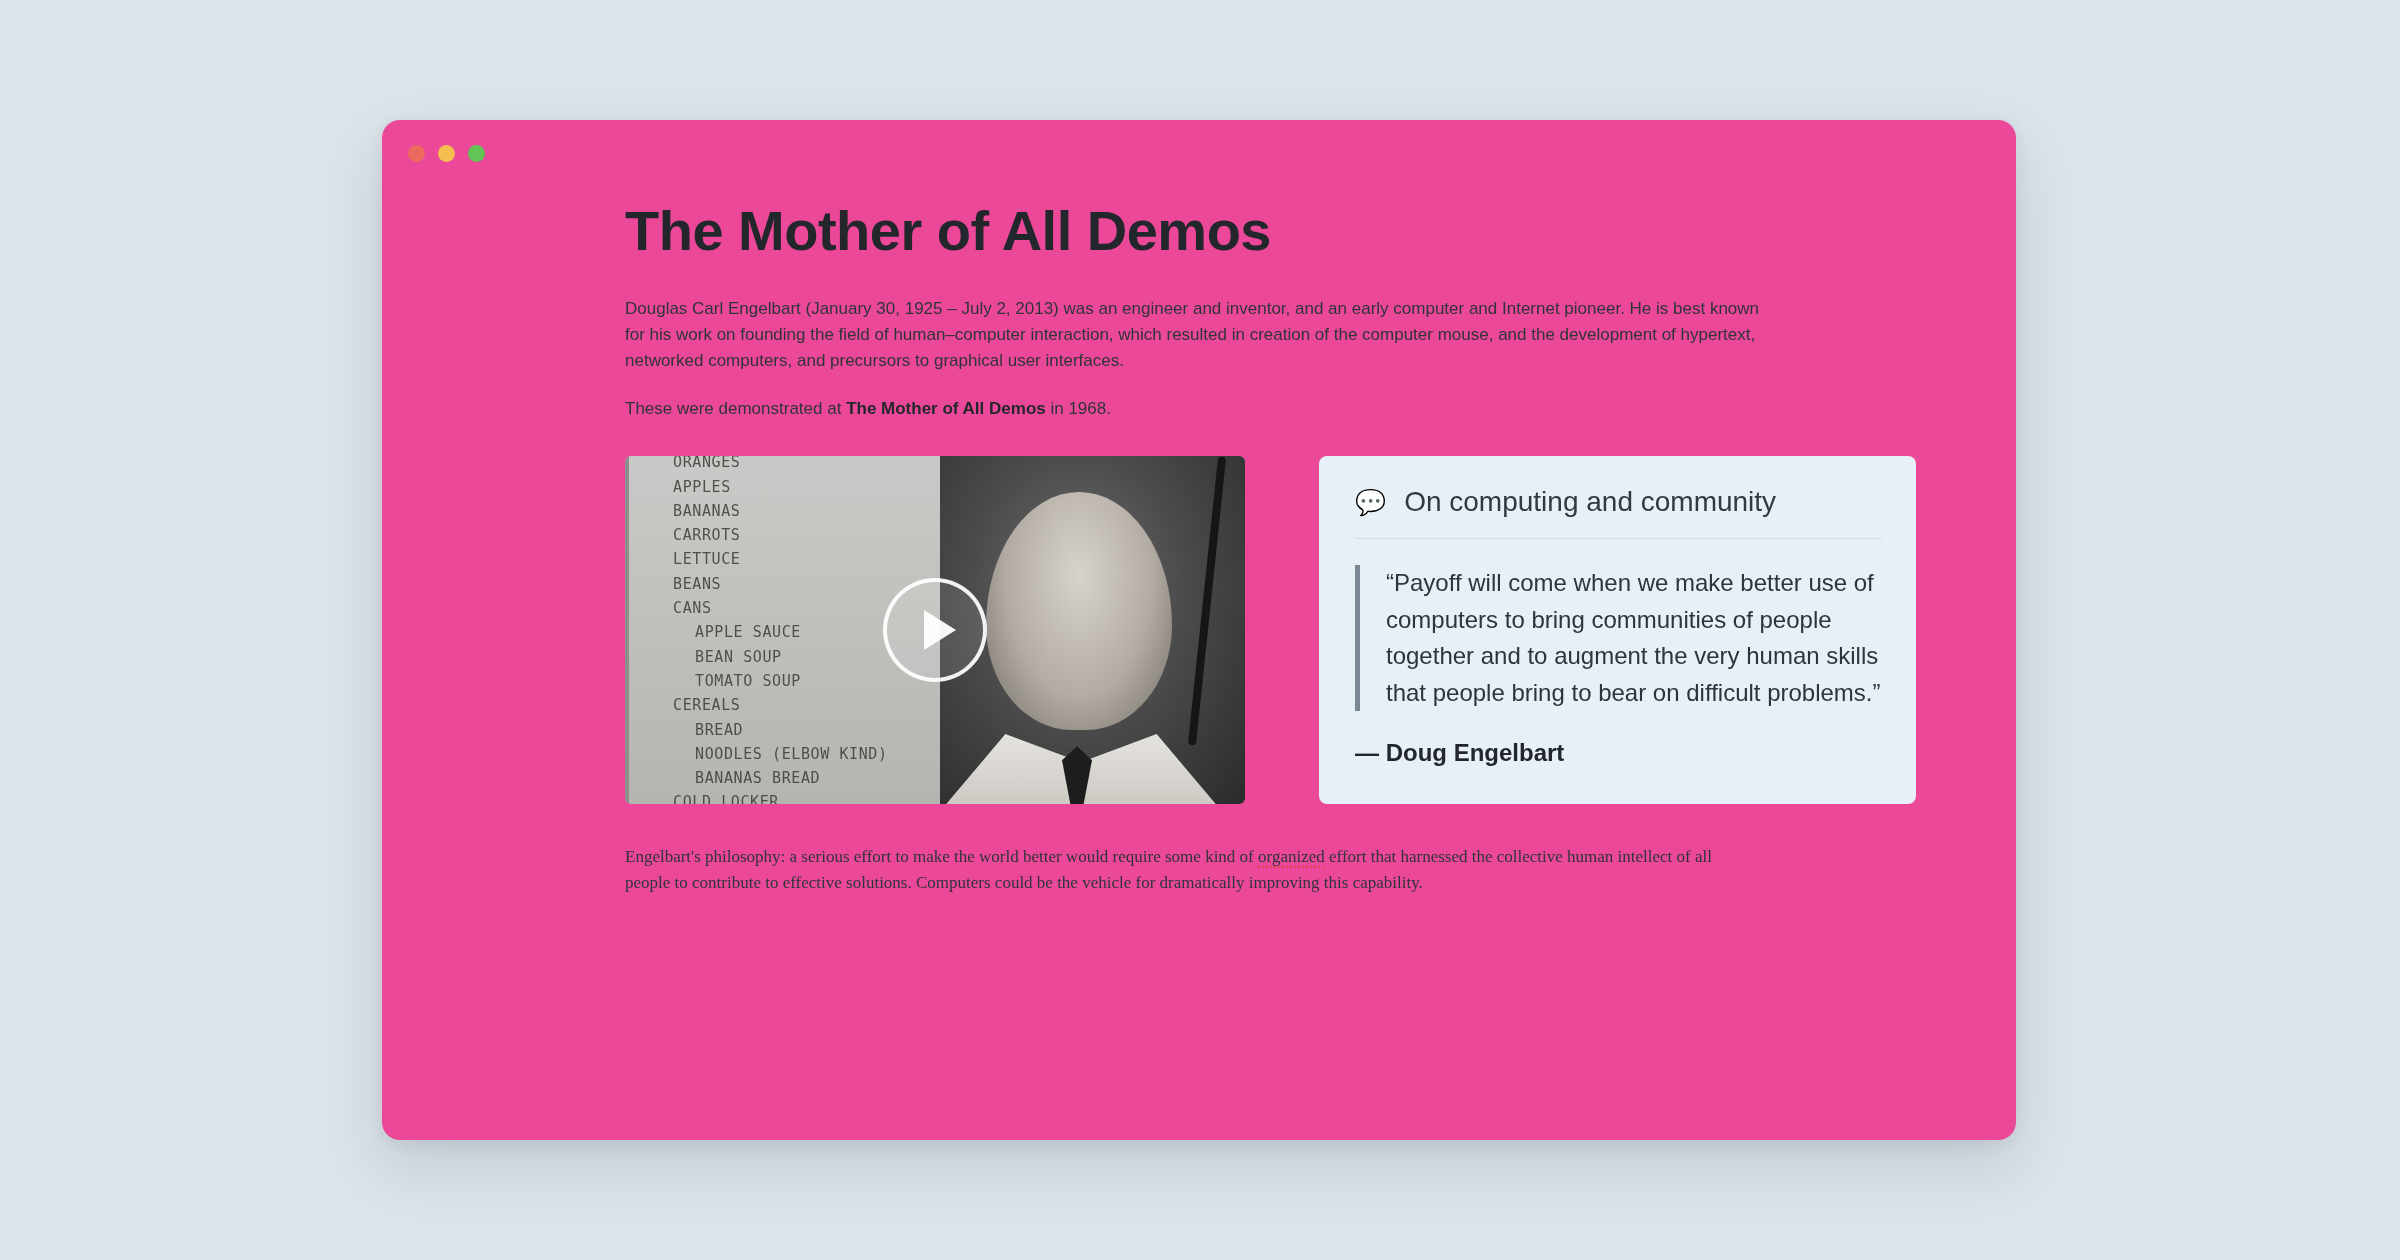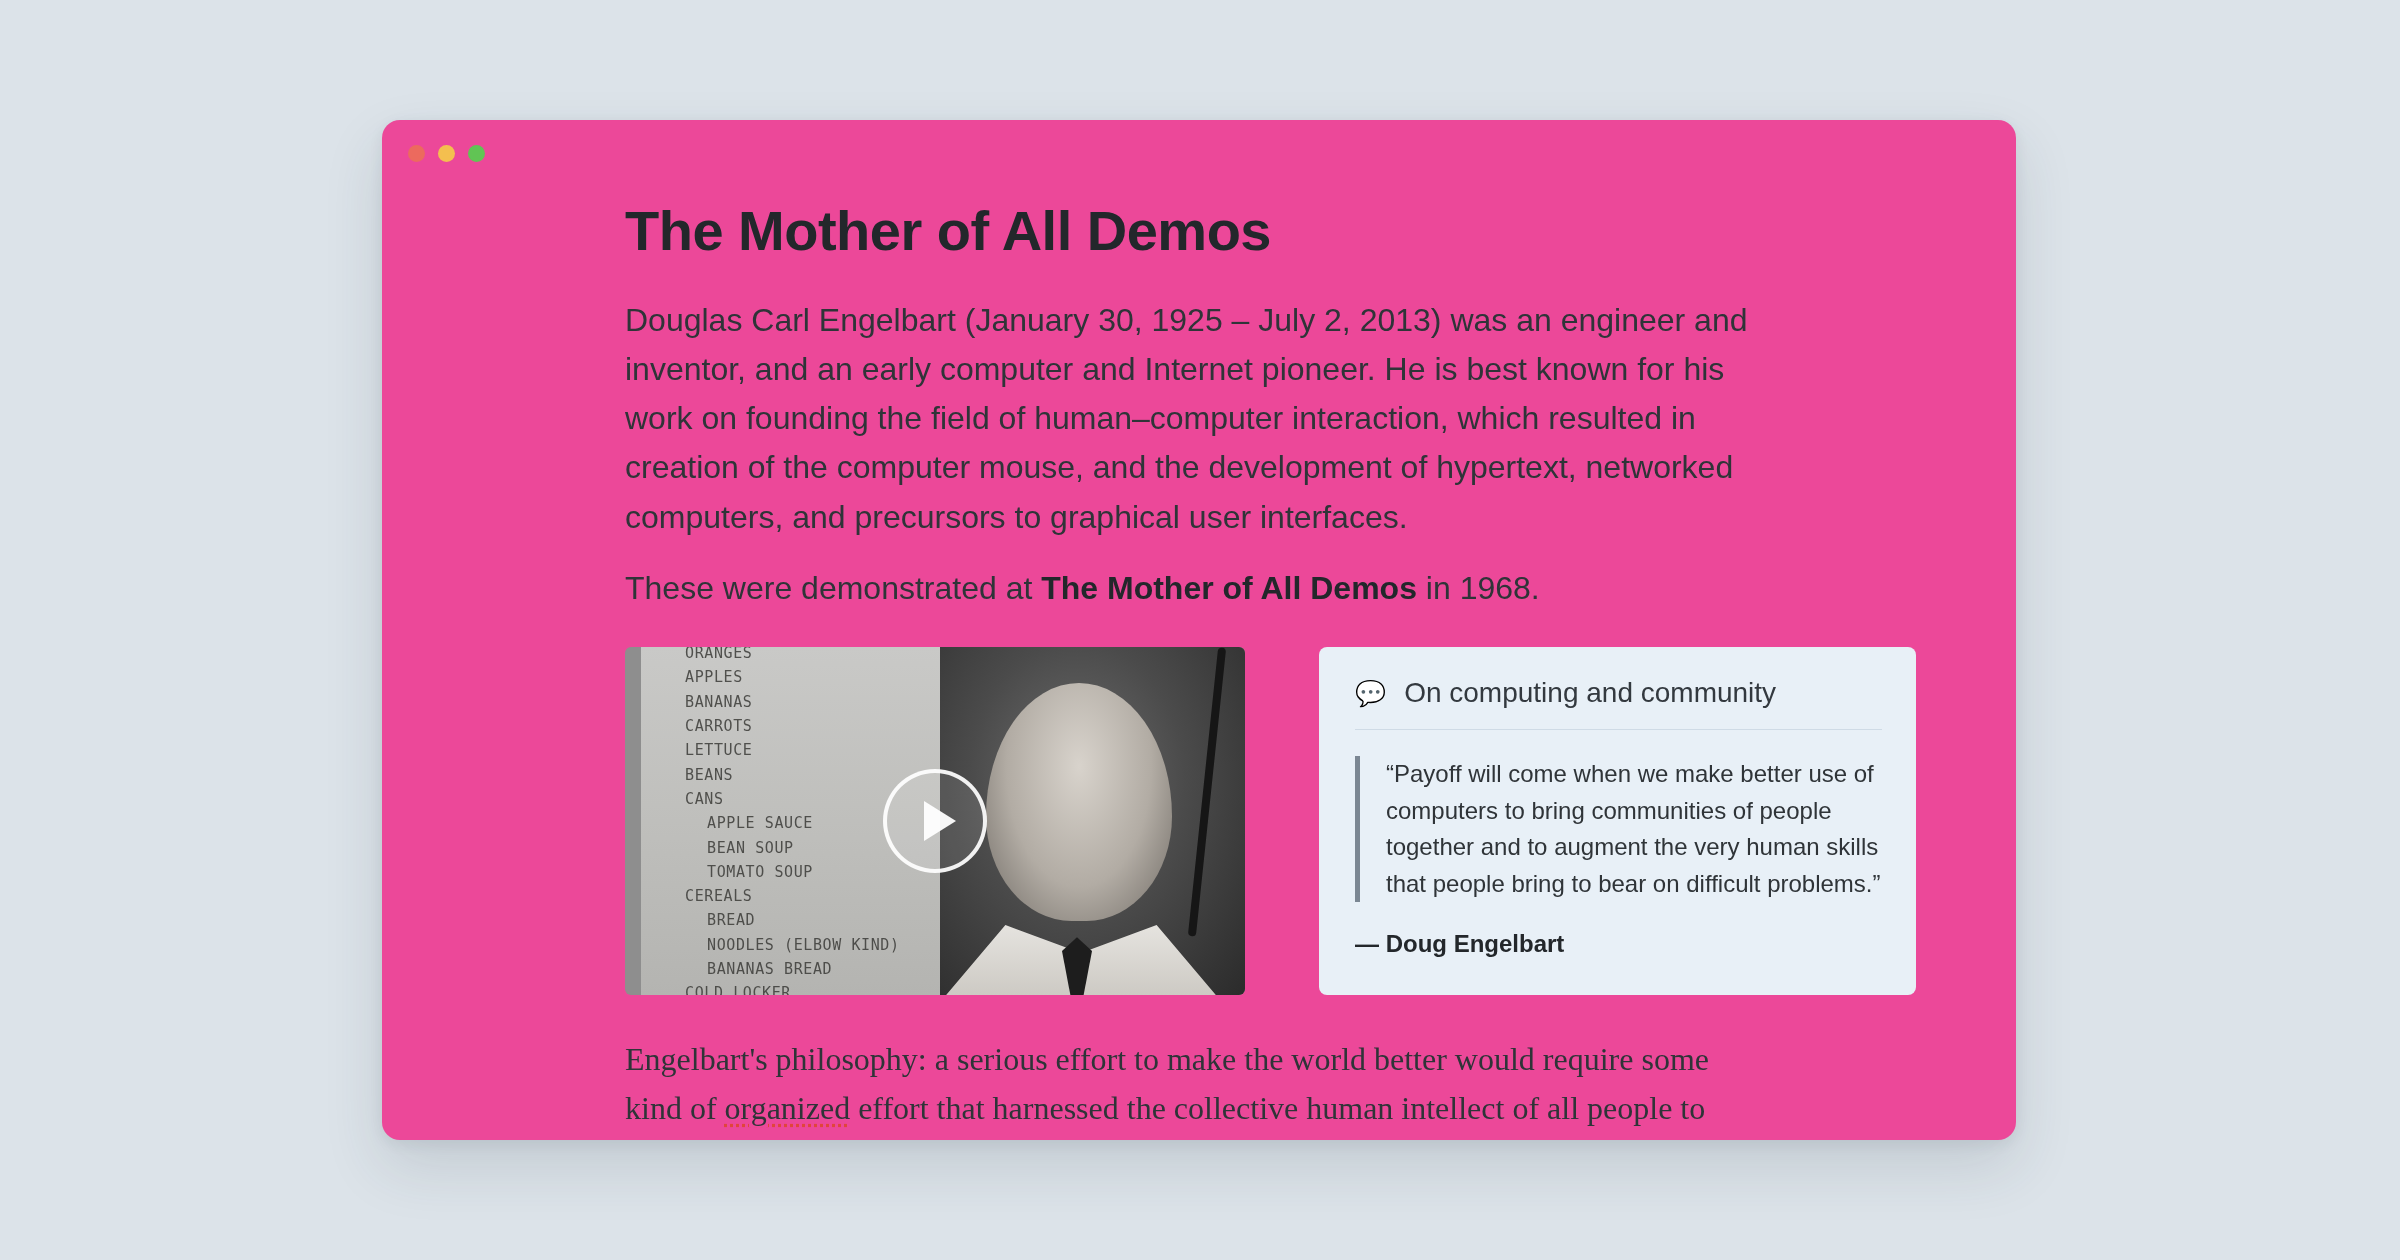--- a/index.html
+++ b/index.html
@@ -52,21 +52,21 @@
   }
   .page-title {
     font-size: 56px;
     font-weight: bold;
     color: #23272b;
     letter-spacing: -0.5px;
     margin: 0 0 34px 0;
     line-height: 1.1;
   }
   .para {
-    font-size: 32px;
+    font-size: 17px;
     line-height: 1.54;
     color: #2f3438;
     margin: 0 0 22px 0;
     max-width: 1140px;
   }
   .para.second { margin-bottom: 34px; }
   .para b { font-weight: bold; color: #23272b; }
 
   .media-row {
     display: flex;
@@ -77,21 +77,21 @@
     position: relative;
     width: 620px;
     height: 348px;
     border-radius: 6px;
     overflow: hidden;
     background: #8e8e8e;
     flex: 0 0 620px;
   }
   .video .left-panel {
     position: absolute;
-    left: 16px; top: 0;
+    left: 4px; top: 0;
     width: 315px; height: 100%;
     background: linear-gradient(180deg,#c9c9c7 0%, #bebebb 55%, #b4b4b1 100%);
   }
   .video .list {
     position: absolute;
     left: 44px;
     top: -6px;
     font-family: "DejaVu Sans Mono", monospace;
     font-size: 15px;
     letter-spacing: 0.6px;

